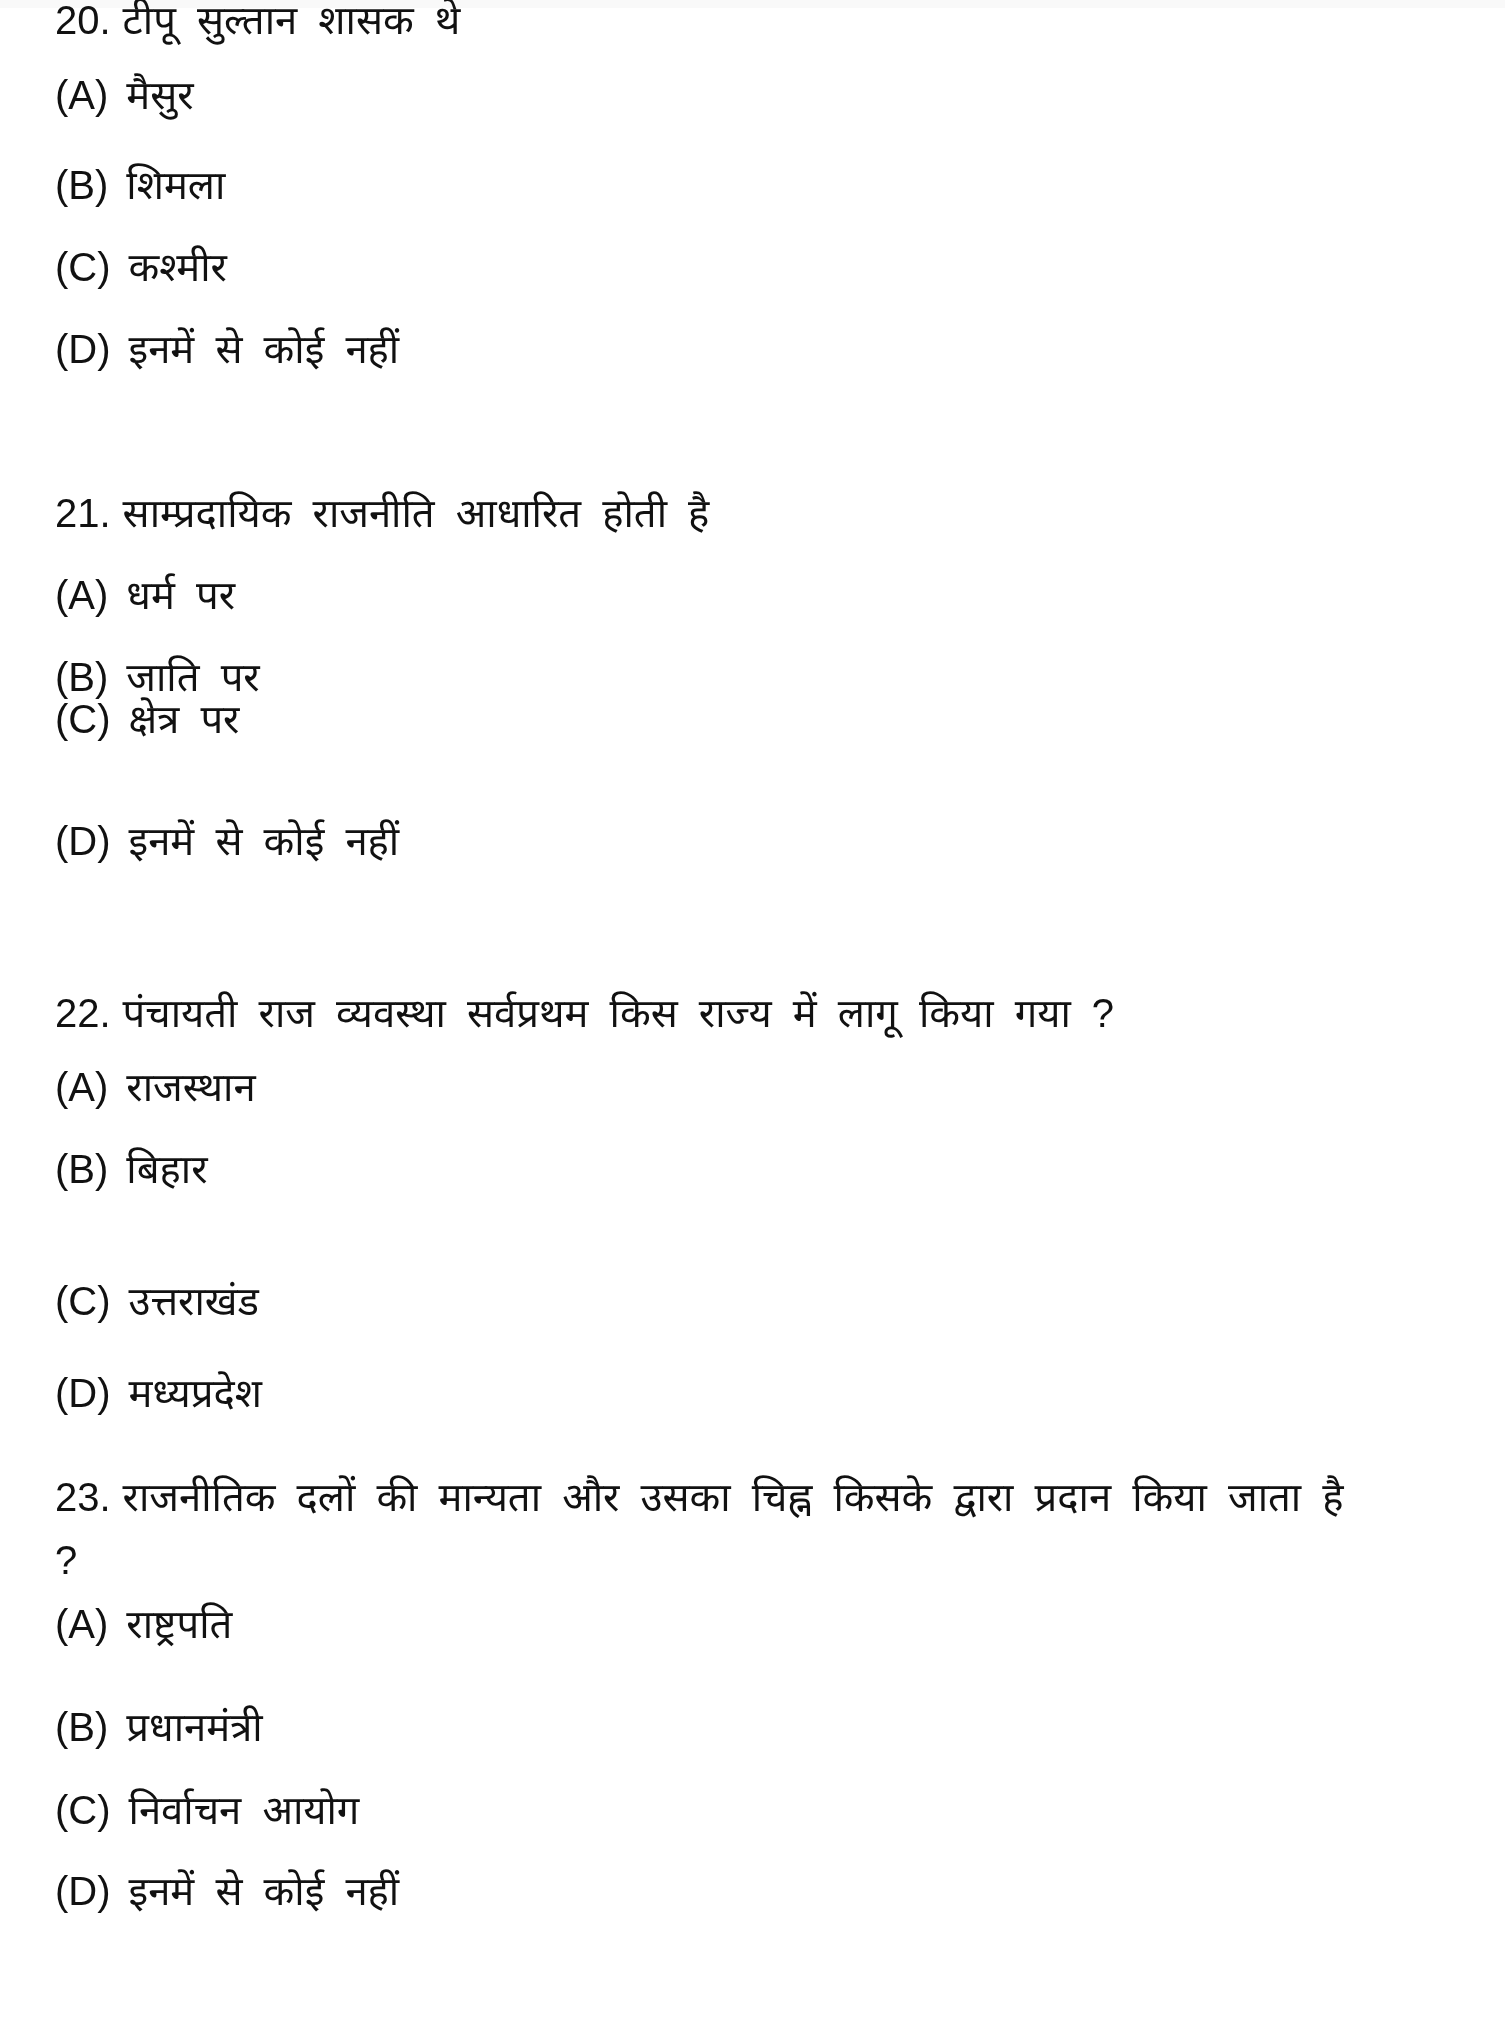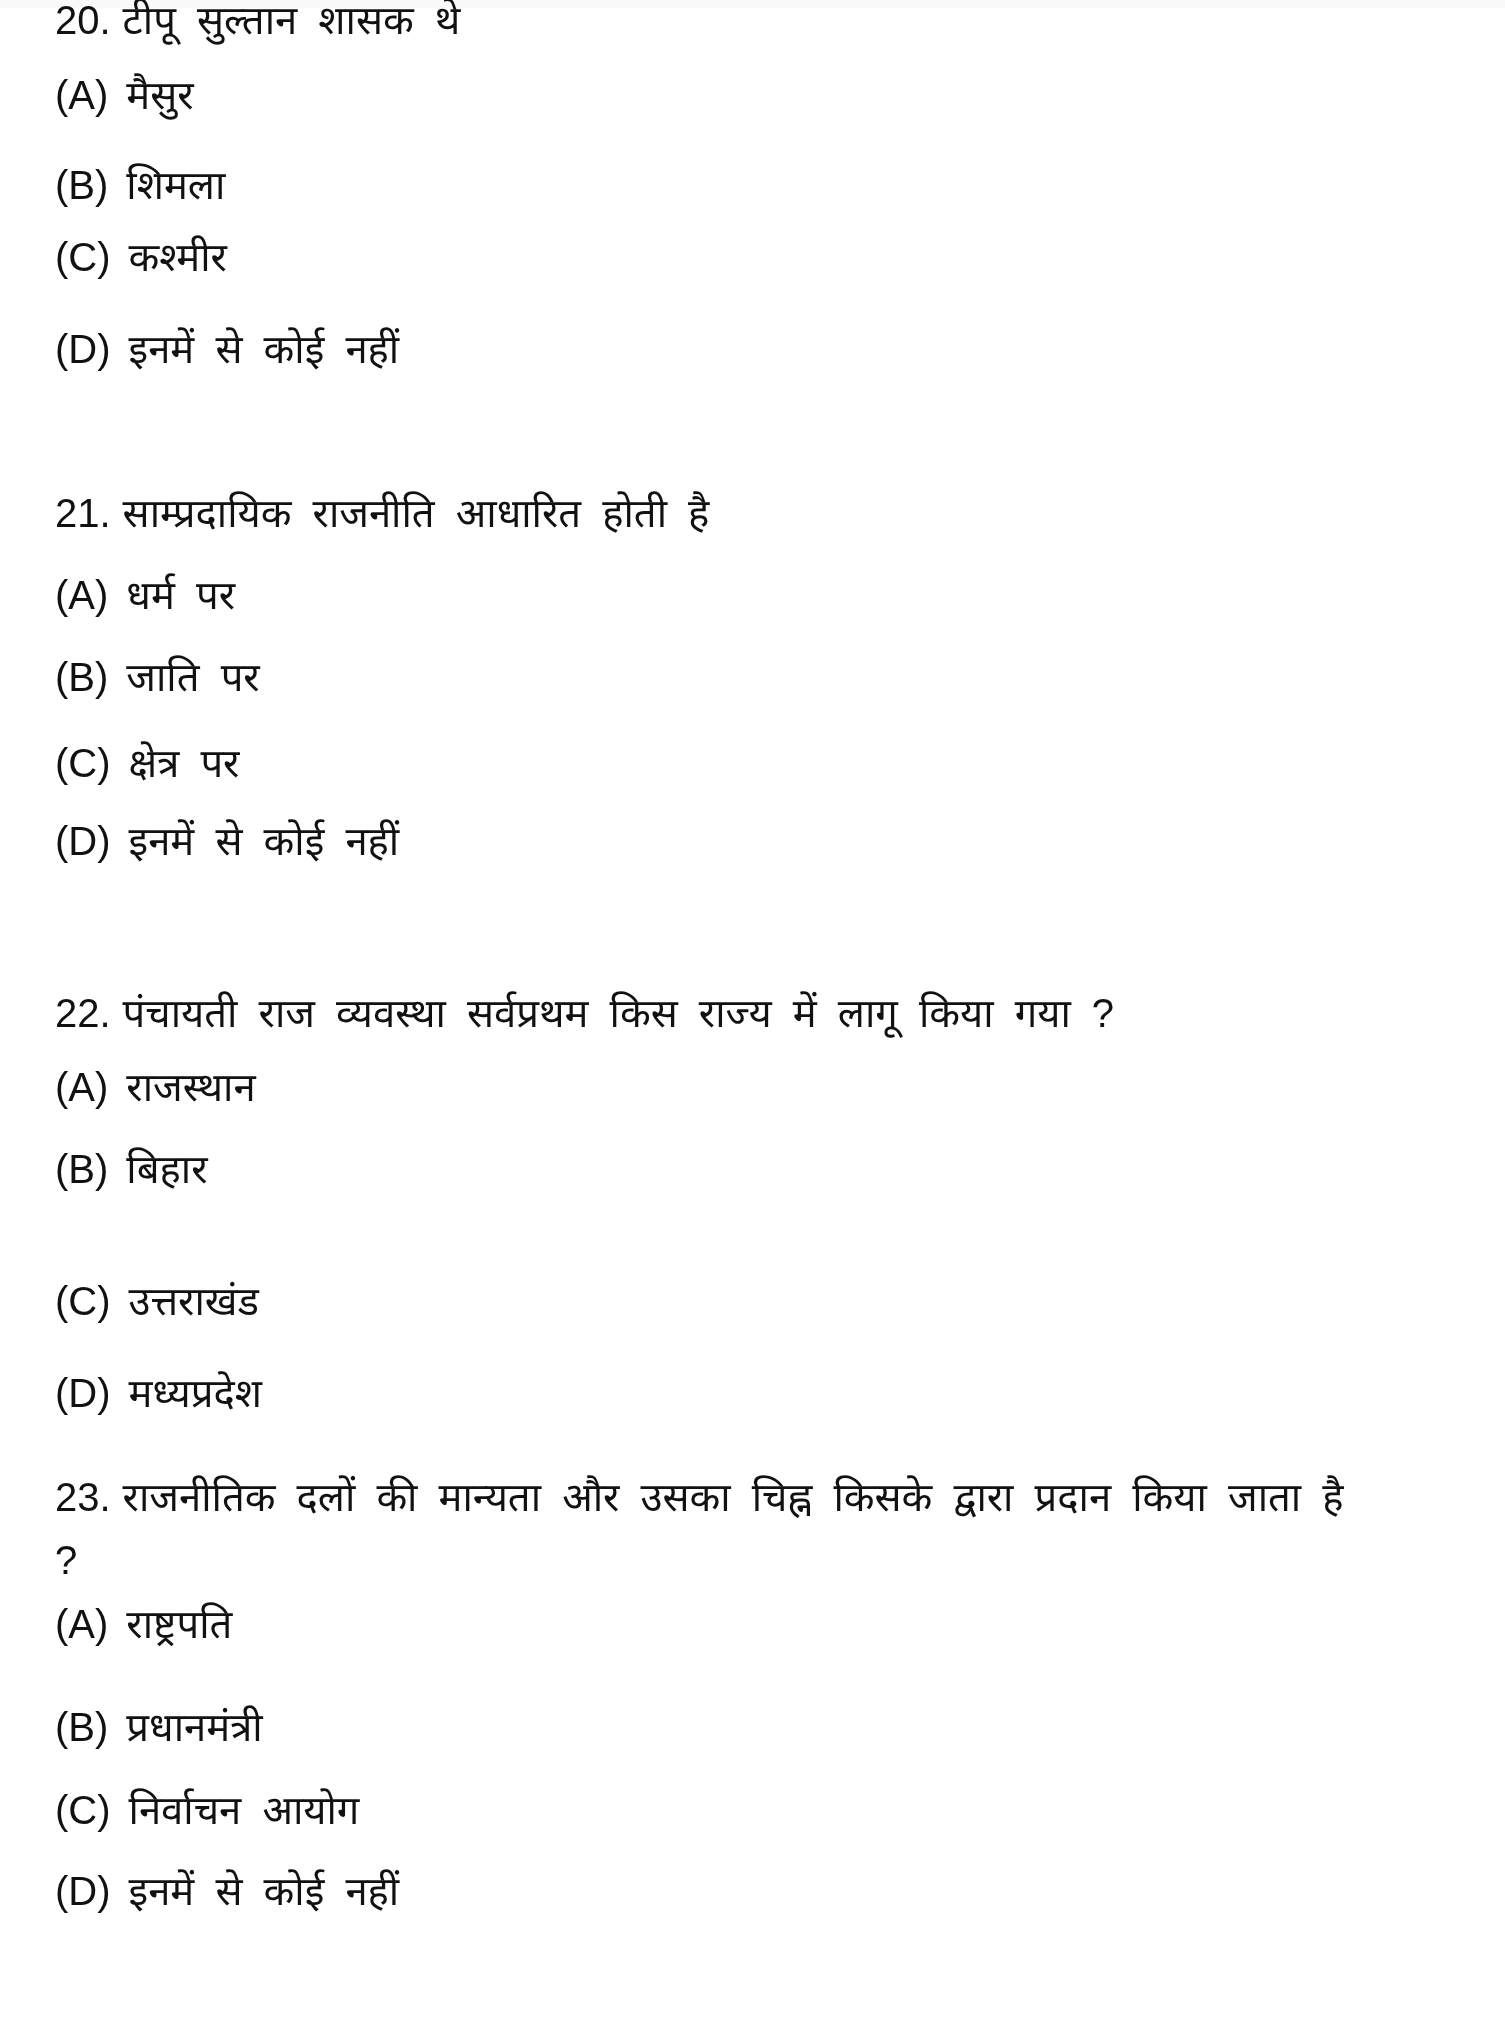--- a/index.html
+++ b/index.html
@@ -17,37 +17,37 @@
 
 <div class="line" style="top:-5px">
   <span class="qnum">20.</span><span>टीपू सुल्तान शासक थे</span>
 </div>
 <div class="line" style="top:70px">
   <span class="optlbl">(A)</span><span>मैसुर</span>
 </div>
 <div class="line" style="top:160px">
   <span class="optlbl">(B)</span><span>शिमला</span>
 </div>
-<div class="line" style="top:232px">
+<div class="line" style="top:242px">
   <span class="optlbl">(C)</span><span>कश्मीर</span>
 </div>
 <div class="line" style="top:324px">
   <span class="optlbl">(D)</span><span>इनमें से कोई नहीं</span>
 </div>
 
 <div class="line" style="top:488px">
   <span class="qnum">21.</span><span>साम्प्रदायिक राजनीति आधारित होती है</span>
 </div>
 <div class="line" style="top:570px">
   <span class="optlbl">(A)</span><span>धर्म पर</span>
 </div>
 <div class="line" style="top:652px">
   <span class="optlbl">(B)</span><span>जाति पर</span>
 </div>
-<div class="line" style="top:738px">
+<div class="line" style="top:694px">
   <span class="optlbl">(C)</span><span>क्षेत्र पर</span>
 </div>
 <div class="line" style="top:816px">
   <span class="optlbl">(D)</span><span>इनमें से कोई नहीं</span>
 </div>
 
 <div class="line" style="top:988px">
   <span class="qnum">22.</span><span>पंचायती राज व्यवस्था सर्वप्रथम किस राज्य में लागू किया गया ?</span>
 </div>
 <div class="line" style="top:1062px">

